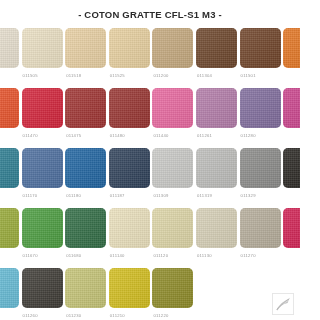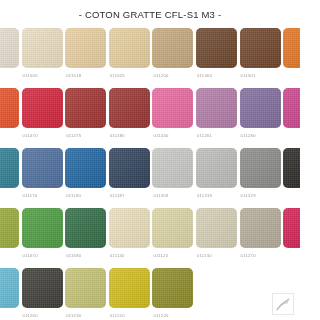--- a/index.html
+++ b/index.html
@@ -21,21 +21,21 @@
     position: relative;
     box-sizing: border-box;
   }
   .title {
     text-align: center;
     font-size: 9.5px;
     color: #2b2b2b;
     letter-spacing: 0.2px;
     padding-top: 9px;
     padding-bottom: 0px;
-    font-weight: 400;
+    font-weight: 700;
     white-space: nowrap;
   }
   .grid {
     position: absolute;
     top: 28px;
     left: -22px;
     width: 344px;
   }
   .row {
     display: flex;

